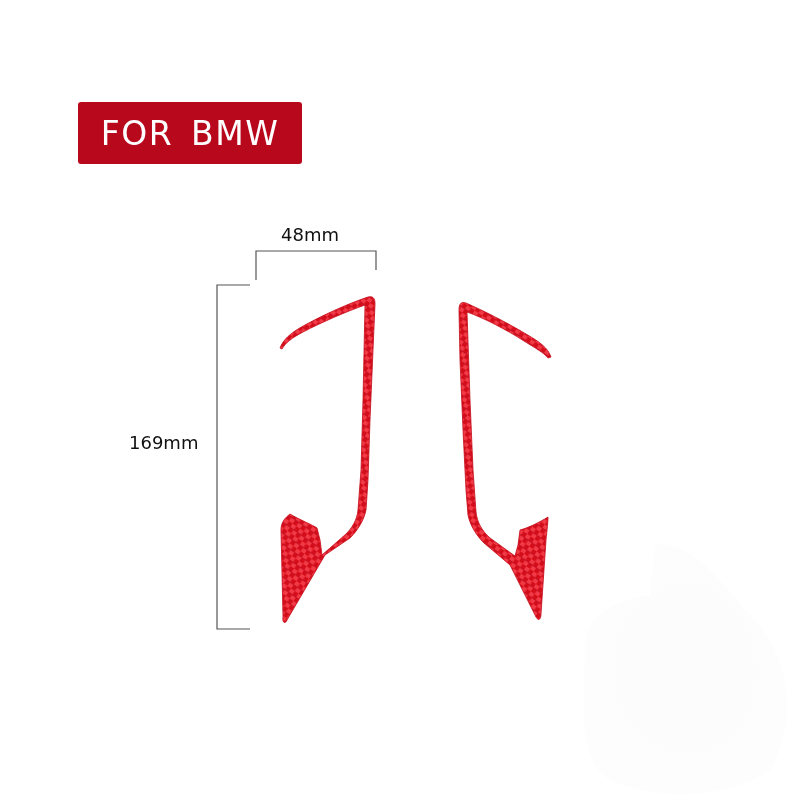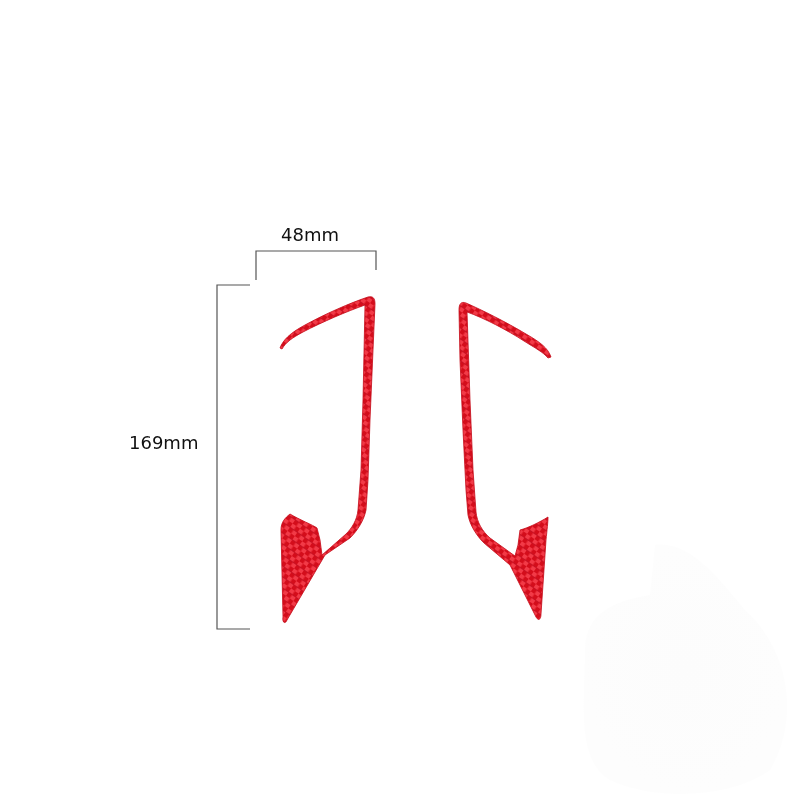--- a/index.html
+++ b/index.html
@@ -46,20 +46,23 @@
       position: absolute;
       left: 0;
       top: 0;
     }
   </style>
 </head>
 <body>
 
 <div class="canvas">
 
+  <div class="badge">
+    <span class="badge-text">FOR BMW</span>
+  </div>
 
   <span class="dim-label dim-width-label">48mm</span>
   <span class="dim-label dim-height-label">169mm</span>
 
   <svg class="overlay" width="800" height="800" viewBox="0 0 800 800" xmlns="http://www.w3.org/2000/svg">
     <defs>
       <pattern id="carbon" width="9" height="9" patternUnits="userSpaceOnUse" patternTransform="rotate(35)">
         <rect width="9" height="9" fill="#d40d1b"></rect>
         <rect x="0" y="0" width="4.5" height="4.5" fill="#f23a47"></rect>
         <rect x="4.5" y="4.5" width="4.5" height="4.5" fill="#f23a47"></rect>

